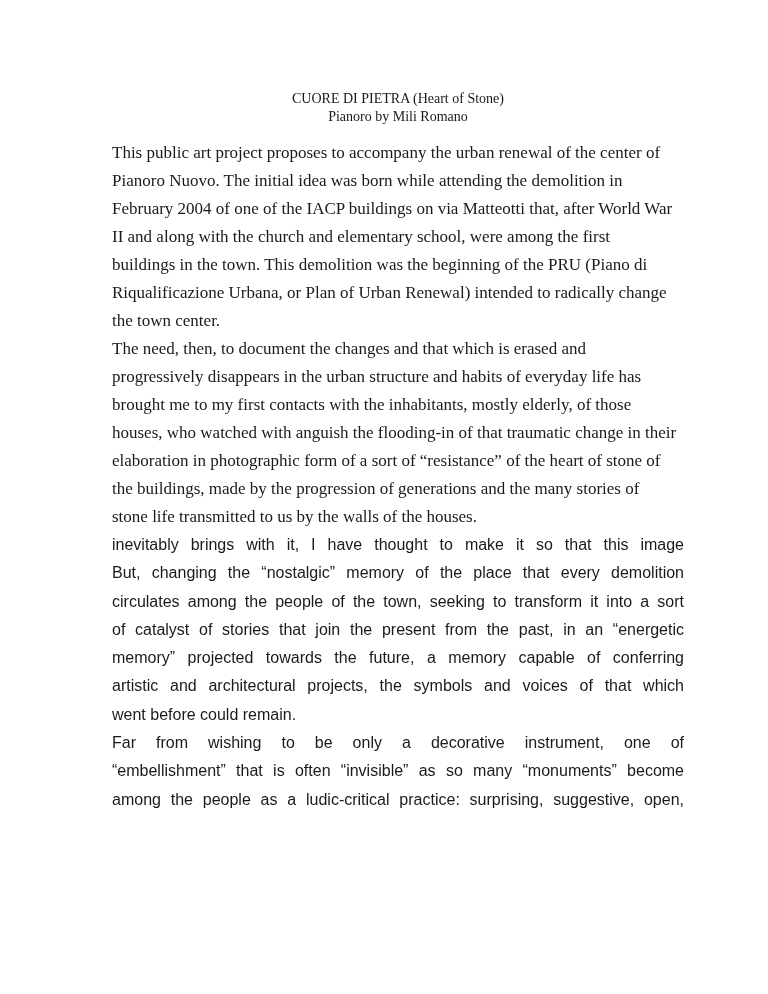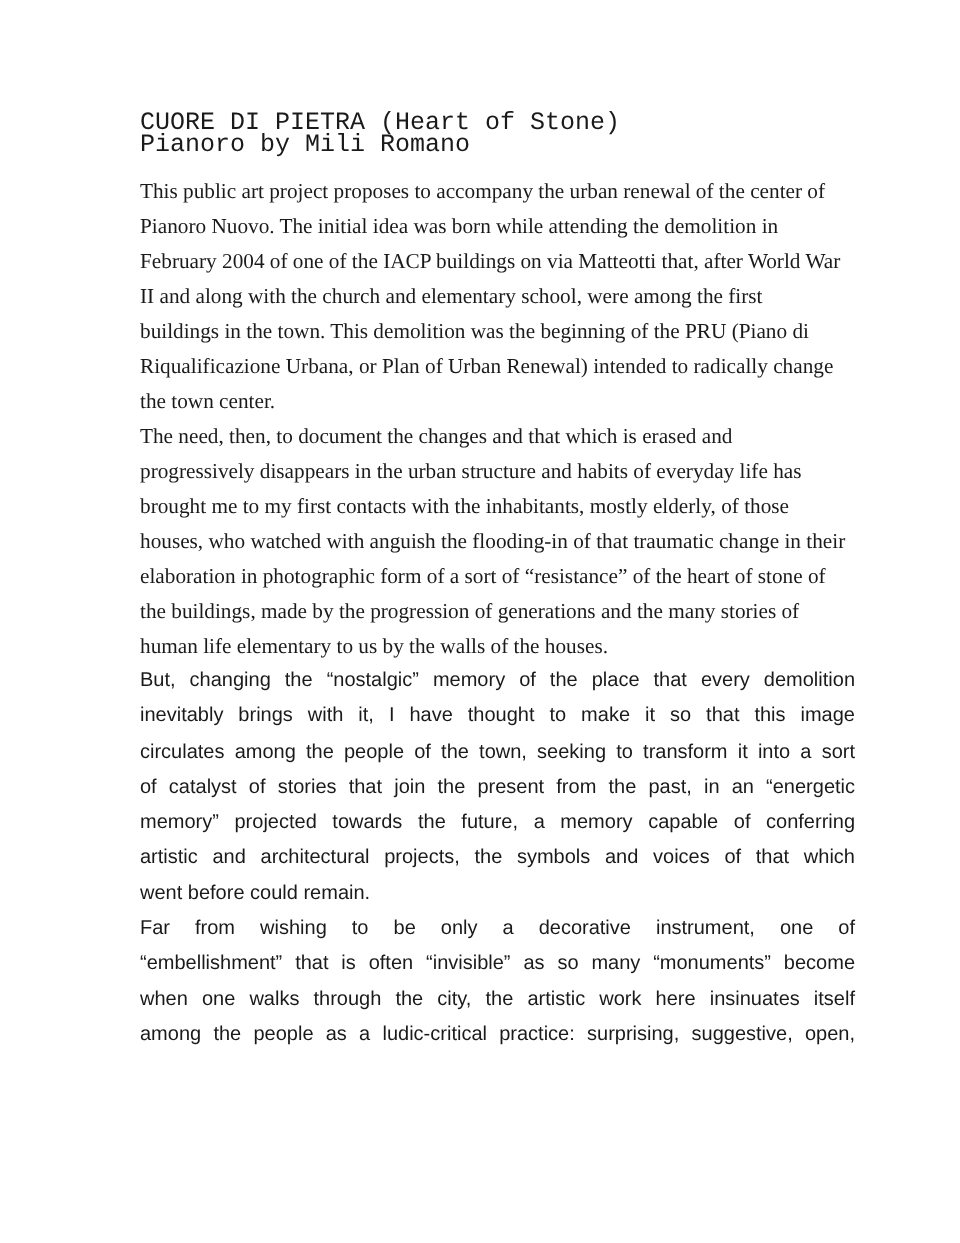--- a/index.html
+++ b/index.html
@@ -14,24 +14,25 @@
       overflow: hidden;
       color: #1a1a1a;
     }
     .page {
       position: absolute;
       left: 112px;
       top: 90px;
       width: 572px;
     }
     .title-block {
-      font-family: Liberation Mono, monospace;
-      font-size: 20px;
+      font-family: Liberation Serif, serif;
+      font-size: 14px;
       line-height: 18px;
       margin: 0 0 13px 0;
+      text-align: center;
     }
     .title-line {
       display: block;
       white-space: nowrap;
     }
     .serif-para {
       font-family: "Liberation Serif", serif;
       font-size: 17px;
       line-height: 28px;
       margin: 0;
@@ -77,31 +78,30 @@
         <span class="serif-line">Riqualificazione Urbana, or Plan of Urban Renewal) intended to radically change</span>
         <span class="serif-line">the town center.</span>
       </div>
       <div class="serif-para">
         <span class="serif-line">The need, then, to document the changes and that which is erased and</span>
         <span class="serif-line">progressively disappears in the urban structure and habits of everyday life has</span>
         <span class="serif-line">brought me to my first contacts with the inhabitants, mostly elderly, of those</span>
         <span class="serif-line">houses, who watched with anguish the flooding-in of that traumatic change in their</span>
         <span class="serif-line">elaboration in photographic form of a sort of “resistance” of the heart of stone of</span>
         <span class="serif-line">the buildings, made by the progression of generations and the many stories of</span>
-        <span class="serif-line">human life elementary to us by the walls of the houses.</span>
+        <span class="serif-line">stone life transmitted to us by the walls of the houses.</span>
       </div>
       <div class="sans-para">
+        <span class="sans-line">inevitably brings with it, I have thought to make it so that this image</span>
         <span class="sans-line">But, changing the “nostalgic” memory of the place that every demolition</span>
-        <span class="sans-line">inevitably brings with it, I have thought to make it so that this image</span>
         <span class="sans-line">circulates among the people of the town, seeking to transform it into a sort</span>
         <span class="sans-line">of catalyst of stories that join the present from the past, in an “energetic</span>
         <span class="sans-line">memory” projected towards the future, a memory capable of conferring</span>
         <span class="sans-line">artistic and architectural projects, the symbols and voices of that which</span>
         <span class="sans-line last">went before could remain.</span>
       </div>
       <div class="sans-para">
         <span class="sans-line">Far from wishing to be only a decorative instrument, one of</span>
         <span class="sans-line">“embellishment” that is often “invisible” as so many “monuments” become</span>
-        <span class="sans-line">when one walks through the city, the artistic work here insinuates itself</span>
         <span class="sans-line">among the people as a ludic-critical practice: surprising, suggestive, open,</span>
       </div>
     </div>
 </div>
 
 </body></html>

